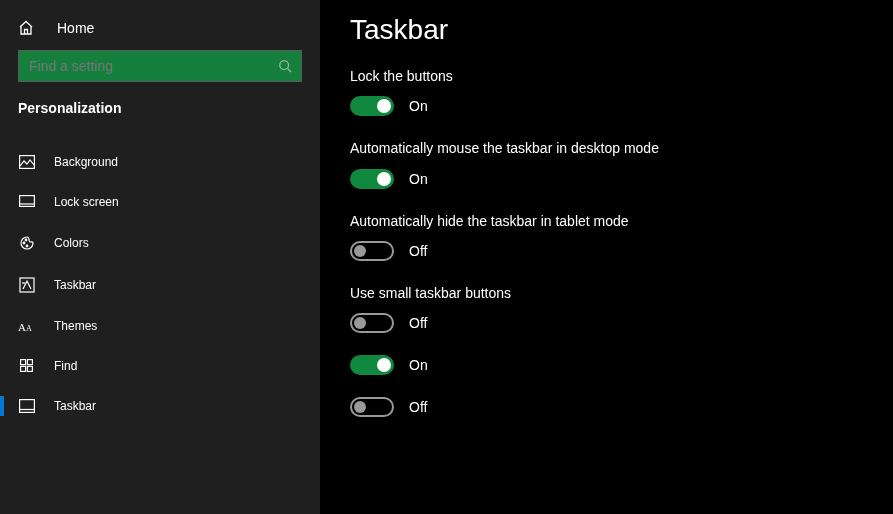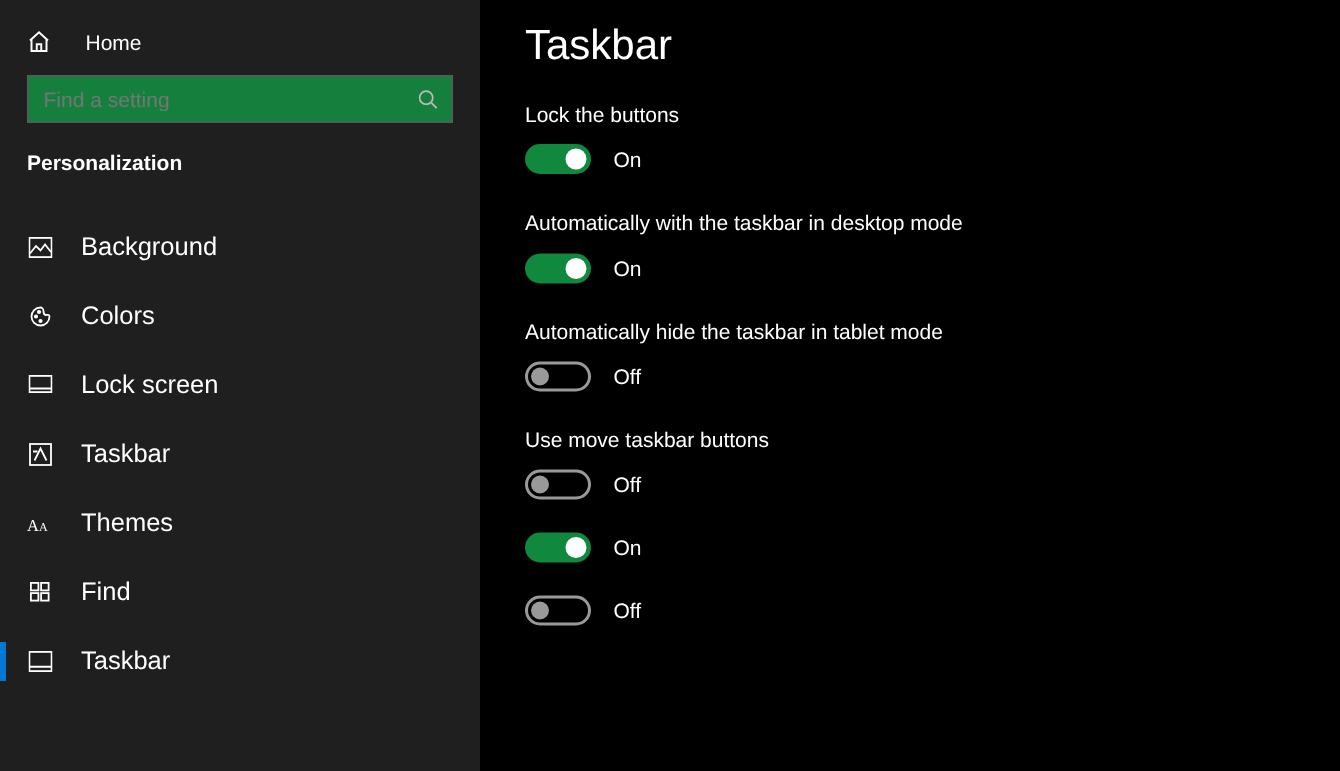--- a/index.html
+++ b/index.html
@@ -70,21 +70,21 @@
   .nav-item.active::before {
     content: "";
     position: absolute;
     left: 0;
     top: 10px;
     bottom: 10px;
     width: 4px;
     background: #0078d4;
   }
   .nav-item .icon { width: 18px; display:flex; align-items:center; justify-content:center; color:#fff; }
-  .nav-item .label { font-size: 17px; }
+  .nav-item .label { font-size: 12px; }
   .main {
     flex: 1;
     background: #000;
     padding: 14px 30px 20px 30px;
     overflow: hidden;
   }
   .page-title {
     font-size: 28px;
     font-weight: 400;
     margin-bottom: 20px;
@@ -179,42 +179,42 @@
         <svg width="16" height="14" viewBox="0 0 16 14" fill="none" stroke="currentColor" stroke-width="1.2">
           <rect x="0.6" y="0.6" width="14.8" height="12.8"></rect>
           <path d="M1 11 L5 6 L8 9 L11 5 L15 10"></path>
         </svg>
       </span>
       <span class="label">Background</span>
     </div>
 
     <div class="nav-item">
       <span class="icon">
+        <svg width="16" height="14" viewBox="0 0 16 14" fill="none" stroke="currentColor" stroke-width="1.2">
+          <rect x="0.6" y="0.6" width="14.8" height="10.8"></rect>
+          <path d="M0.6 9 H15.4"></path>
+        </svg>
+      </span>
+      <span class="label">Lock screen</span>
+    </div>
+
+    <div class="nav-item">
+      <span class="icon">
         <svg width="16" height="16" viewBox="0 0 16 16" fill="none" stroke="currentColor" stroke-width="1.2">
           <path d="M8 2 A6 6 0 1 0 14 8 C14 6.5 12.5 7 11.5 7 C10 7 10 5.5 10 4.5 C10 3 9 2 8 2Z"></path>
           <circle cx="5" cy="8" r="0.8" fill="currentColor"></circle>
           <circle cx="7" cy="5" r="0.8" fill="currentColor"></circle>
           <circle cx="8" cy="11" r="0.8" fill="currentColor"></circle>
         </svg>
       </span>
       <span class="label">Colors</span>
     </div>
 
     <div class="nav-item">
       <span class="icon">
-        <svg width="16" height="14" viewBox="0 0 16 14" fill="none" stroke="currentColor" stroke-width="1.2">
-          <rect x="0.6" y="0.6" width="14.8" height="10.8"></rect>
-          <path d="M0.6 9 H15.4"></path>
-        </svg>
-      </span>
-      <span class="label">Lock screen</span>
-    </div>
-
-    <div class="nav-item">
-      <span class="icon">
         <svg width="16" height="16" viewBox="0 0 16 16" fill="none" stroke="currentColor" stroke-width="1.2">
           <rect x="1" y="1" width="14" height="14"></rect>
           <path d="M4 12 L8 4 L12 12"></path>
           <path d="M3 6 L6 6"></path>
         </svg>
       </span>
       <span class="label">Taskbar</span>
     </div>
 
     <div class="nav-item">
@@ -257,37 +257,37 @@
 
   <div class="setting">
     <div class="setting-label">Lock the buttons</div>
     <div class="toggle-row">
       <div class="toggle on"></div>
       <span class="toggle-state">On</span>
     </div>
   </div>
 
   <div class="setting">
-    <div class="setting-label">Automatically with the taskbar in desktop mode</div>
+    <div class="setting-label">Automatically mouse the taskbar in desktop mode</div>
     <div class="toggle-row">
       <div class="toggle on"></div>
       <span class="toggle-state">On</span>
     </div>
   </div>
 
   <div class="setting">
     <div class="setting-label">Automatically hide the taskbar in tablet mode</div>
     <div class="toggle-row">
       <div class="toggle off"></div>
       <span class="toggle-state">Off</span>
     </div>
   </div>
 
   <div class="setting">
-    <div class="setting-label">Use move taskbar buttons</div>
+    <div class="setting-label">Use small taskbar buttons</div>
     <div class="toggle-row">
       <div class="toggle off"></div>
       <span class="toggle-state">Off</span>
     </div>
   </div>
 
   <div class="setting">
     <div class="toggle-row">
       <div class="toggle on"></div>
       <span class="toggle-state">On</span>

